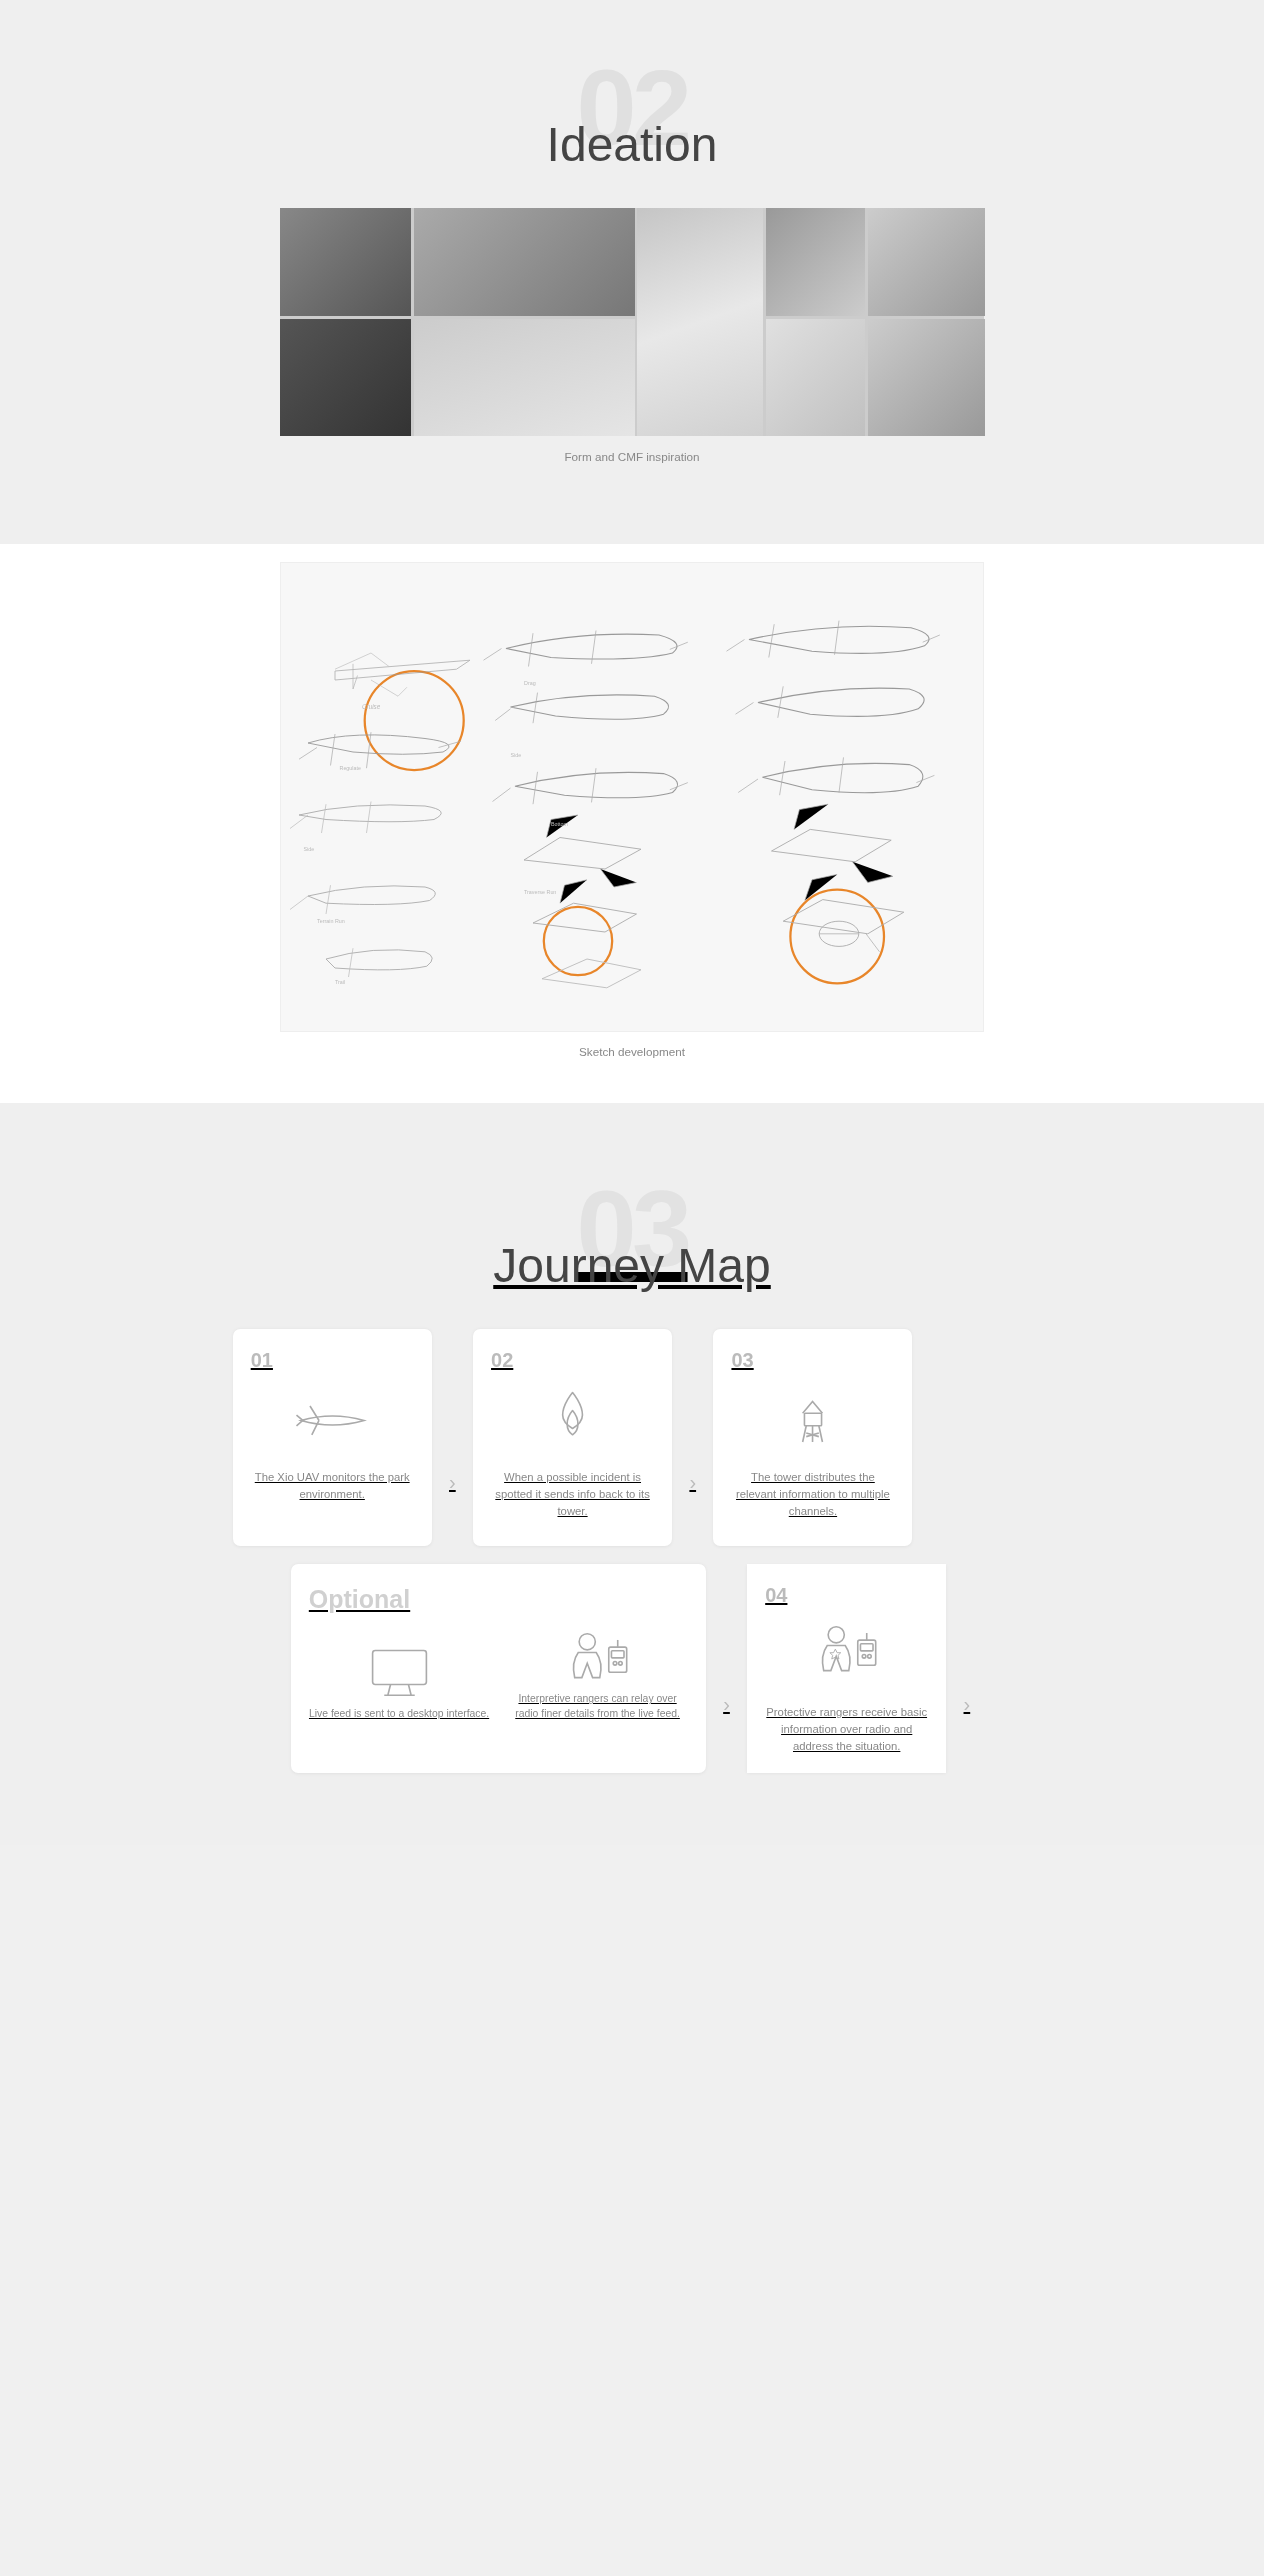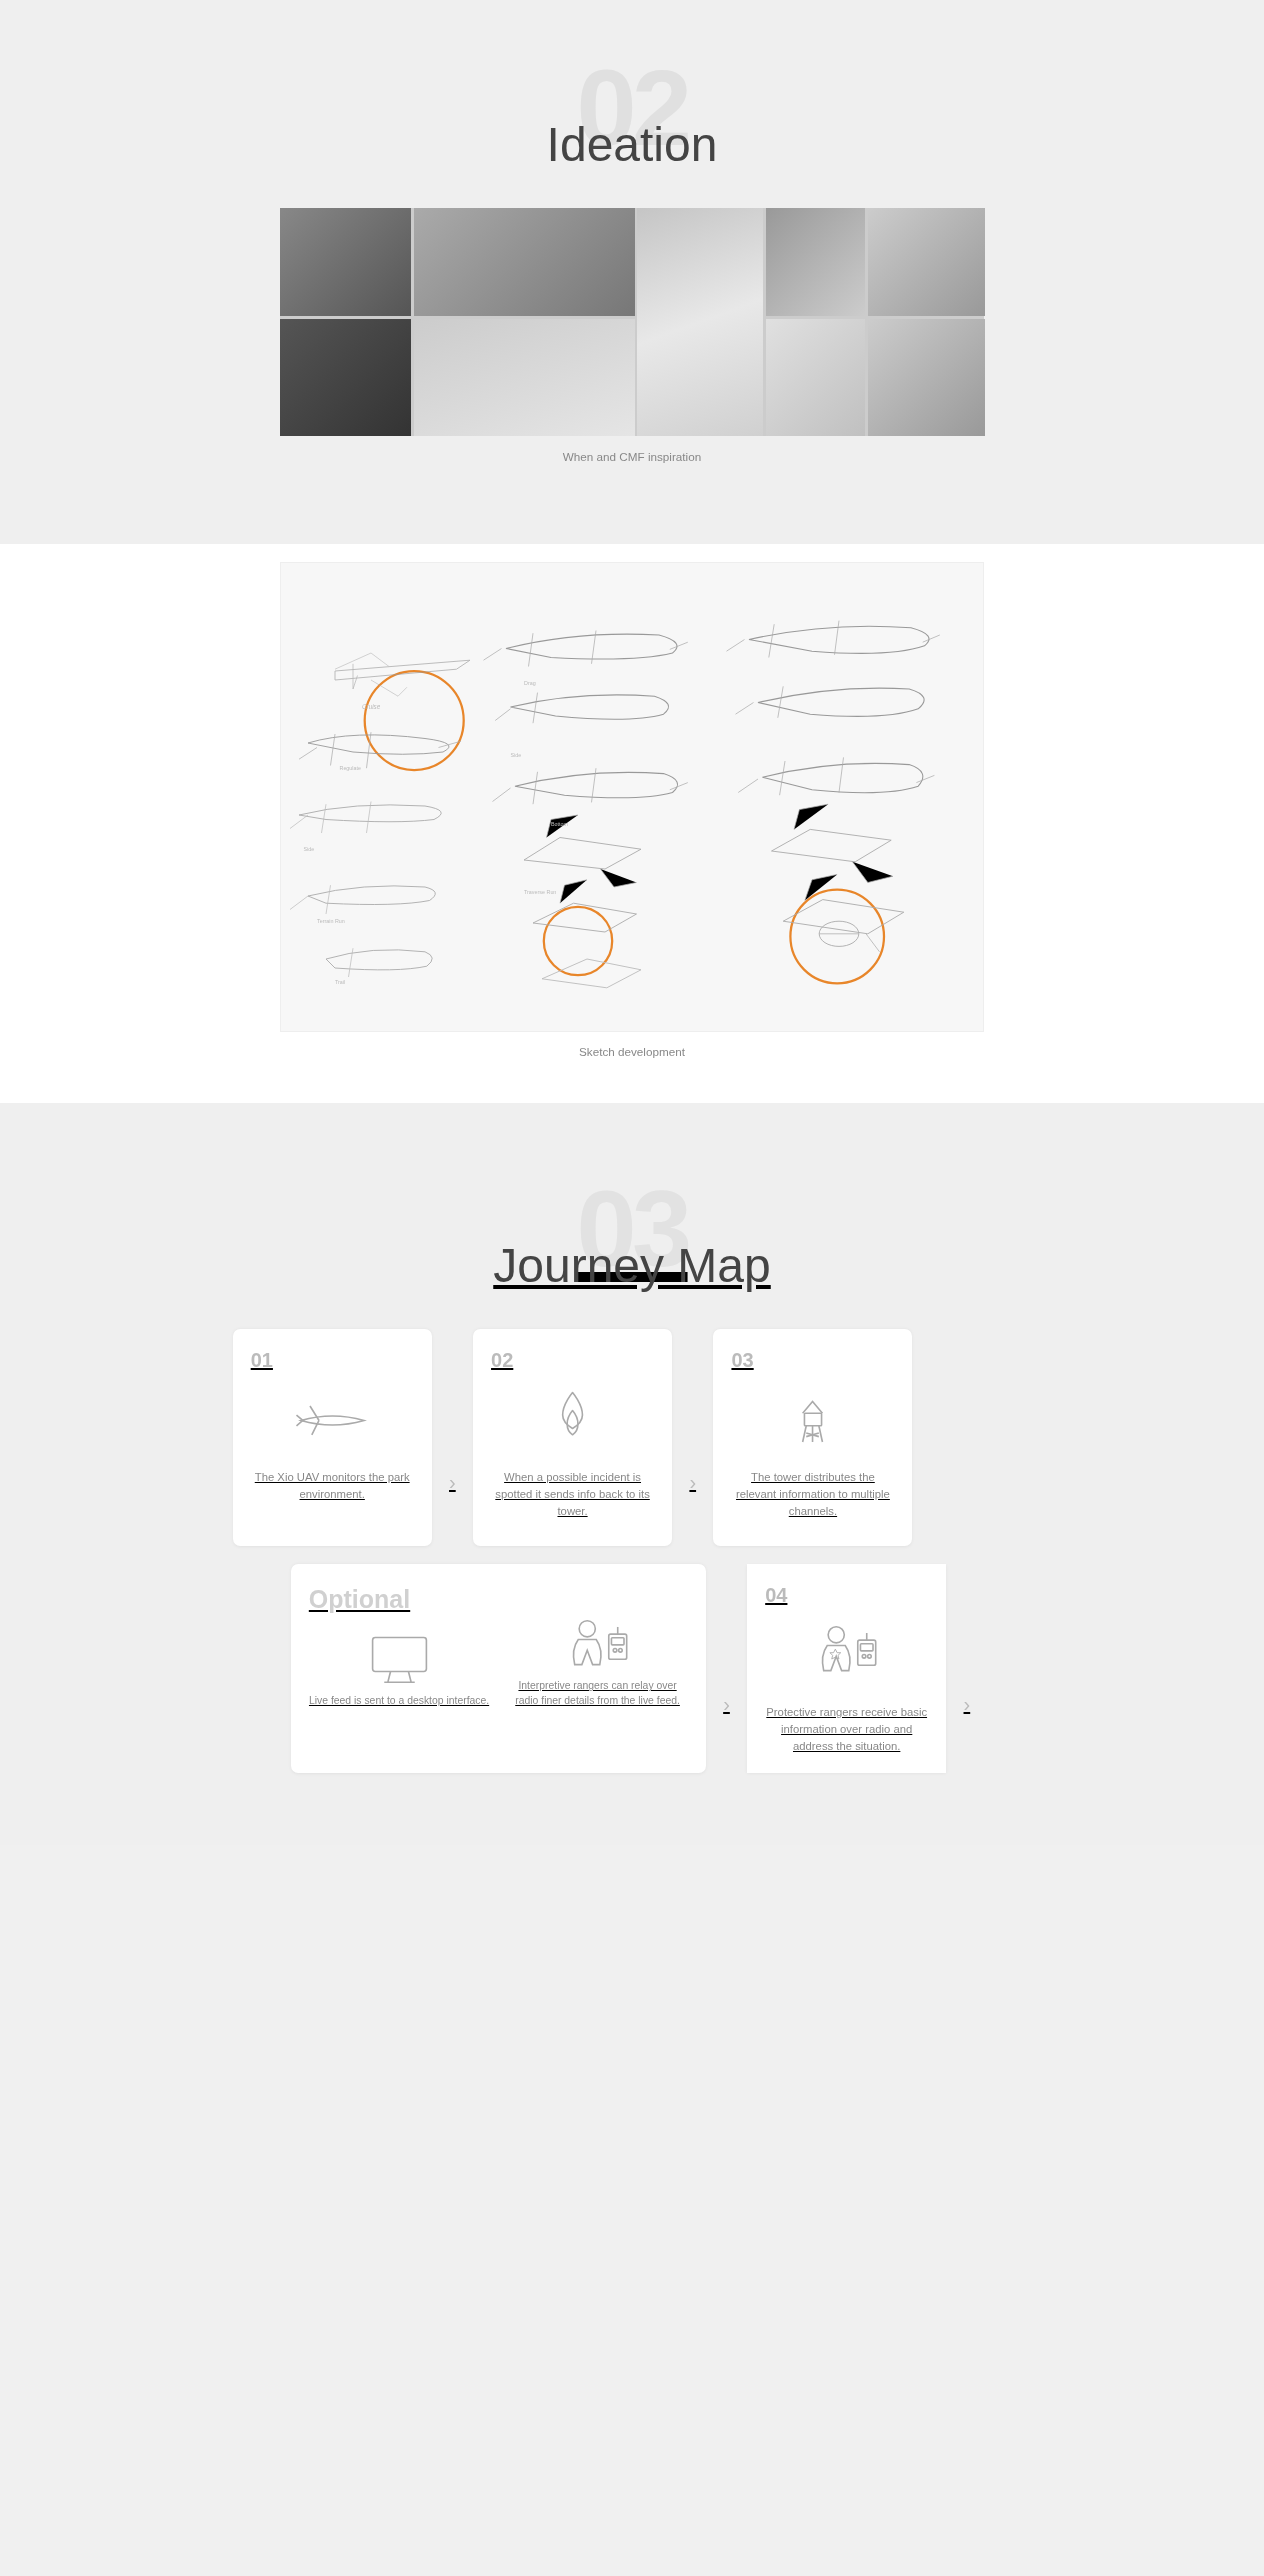--- a/index.html
+++ b/index.html
@@ -190,21 +190,21 @@
       min-height: 199px;
       padding: 21.7px 18px 18px;
       text-align: left;
       box-shadow: 0 0.9px 3.6px rgba(0,0,0,0.06);
       margin: 0 7.2px;
     }
     .optional-label {
       font-size: 25px;
       font-weight: 700;
       color: #d0d0d0;
-      margin-bottom: 4px;
+      margin-bottom: 17px;
     }
     .optional-icons-row {
       display: flex;
       align-items: flex-end;
       gap: 18px;
     }
     .optional-icon-item {
       text-align: center;
       flex: 1;
     }
@@ -271,21 +271,21 @@
         <div class="cell-inner c7"></div>
       </div>
 
     <div class="cell">
         <div class="cell-inner c8"></div>
       </div>
     <div class="cell">
         <div class="cell-inner c9"></div>
       </div>
   </div>
-  <p class="inspiration-caption">When and CMF inspiration</p>
+  <p class="inspiration-caption">Form and CMF inspiration</p>
 </section>
 
 <section class="sketch-section">
   <div class="sketch-area">
     <svg class="sketch-svg" viewBox="0 0 780 520">
 
       <rect width="780" height="520" fill="#f7f7f7"></rect>
 
       <circle cx="148" cy="175" r="55" class="orange-circle"></circle>
 

